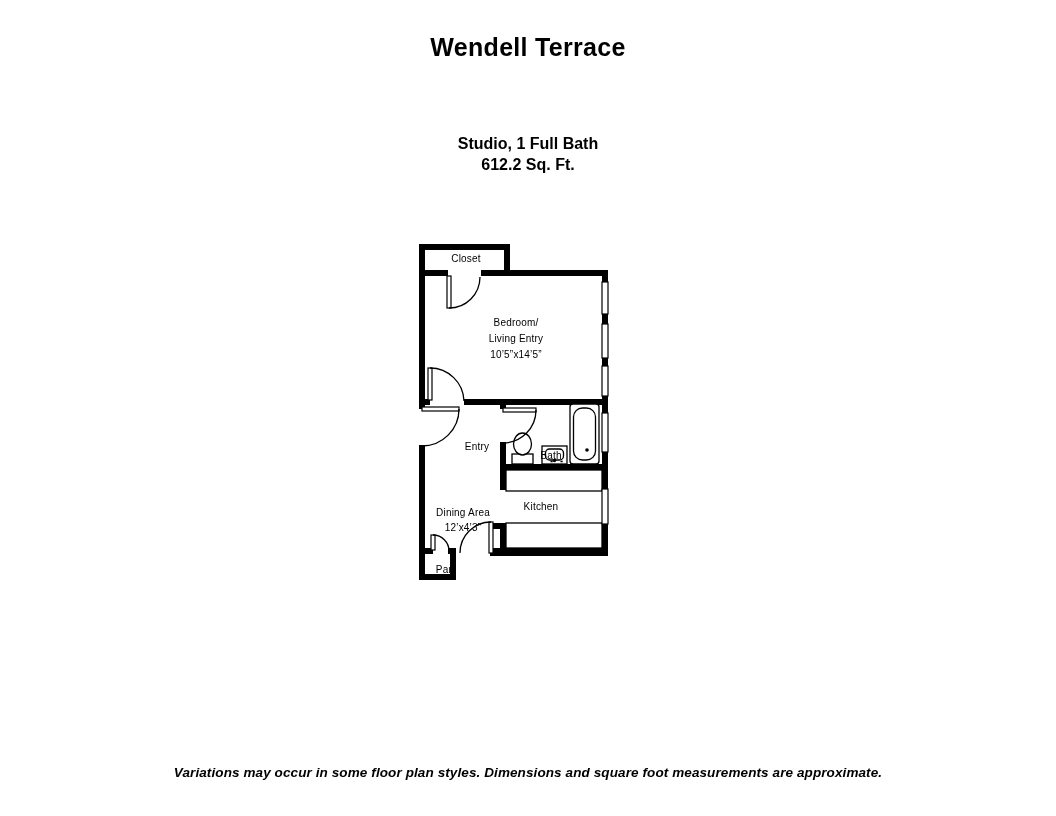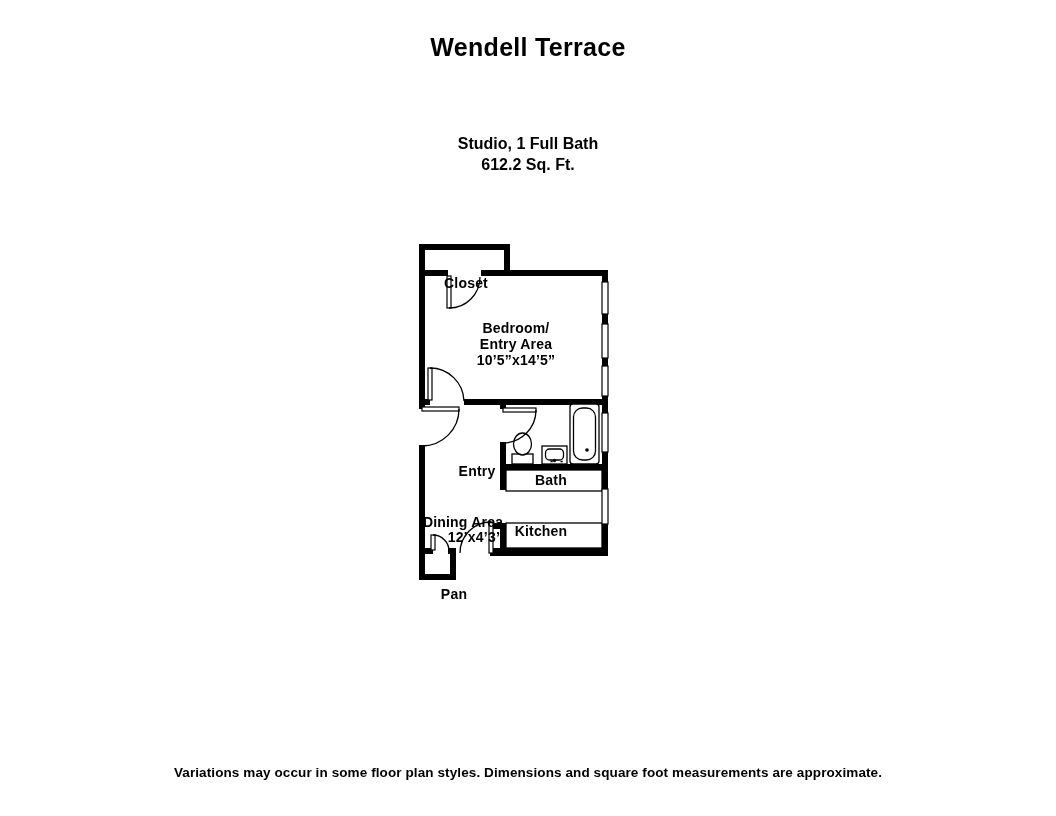--- a/index.html
+++ b/index.html
@@ -4,23 +4,23 @@
 <style>
   html,body{margin:0;padding:0;background:#ffffff;}
   .page{
     position:relative;width:1056px;height:816px;background:#ffffff;
     font-family:"Liberation Sans","DejaVu Sans",sans-serif;color:#000;overflow:hidden;
   }
   .abs{position:absolute;}
   .ctr{transform:translate(-50%,-50%);text-align:center;white-space:nowrap;}
   .title{font-size:25px;font-weight:bold;letter-spacing:.3px;}
   .subtitle{font-size:16px;font-weight:bold;line-height:21px;}
-  .room-label{font-size:14px;font-weight:bold;line-height:16px;letter-spacing:.2px;margin-top:24px;}
+  .room-label{font-size:10px;font-weight:normal;line-height:16px;letter-spacing:.2px;}
   .room-label.small{line-height:15px;}
-  .footer-note{font-size:13.5px;font-weight:bold;letter-spacing:.1px;}
+  .footer-note{font-size:13.5px;font-weight:bold;letter-spacing:.1px;font-style:italic;}
   svg{position:absolute;left:0;top:0;}
   .wall{fill:#000000;}
   .win{fill:#ffffff;stroke:#000000;stroke-width:1.2;}
   .leaf{fill:#ffffff;stroke:#000000;stroke-width:1.2;}
   .arc{fill:none;stroke:#000000;stroke-width:1.3;}
   .fx{fill:#ffffff;stroke:#000000;stroke-width:1.3;}
   .dot{fill:#000000;stroke:none;}
 </style>
 </head>
 <body>
@@ -124,34 +124,34 @@
       <path class="arc" d="M491,522 A31,31 0 0 0 460,553"></path>
     </g>
     <g>
       <rect class="leaf" x="431" y="535" width="4" height="15"></rect>
       <path class="arc" d="M433,535 A16,16 0 0 1 449,551"></path>
     </g>
   </svg>
 
   <div class="abs ctr room-label" style="left:466px;top:259px;">Closet</div>
 
-  <div class="abs ctr room-label" style="left:516px;top:320px;">
+  <div class="abs ctr room-label" style="left:516px;top:339px;">
     <div>Bedroom/</div>
-    <div>Entry Area</div>
+    <div>Living Entry</div>
     <div>10’5”x14’5”</div>
   </div>
 
   <div class="abs ctr room-label" style="left:477px;top:447px;">Entry</div>
 
   <div class="abs ctr room-label" style="left:551px;top:456px;">Bath</div>
 
-  <div class="abs ctr room-label small" style="left:463px;top:506px;text-align:right;">
+  <div class="abs ctr room-label small" style="left:463px;top:520px;">
     <div>Dining Area</div>
     <div>12’x4’3”</div>
   </div>
 
   <div class="abs ctr room-label" style="left:541px;top:507px;text-align:right;">Kitchen</div>
 
-  <div class="abs ctr room-label" style="left:442px;top:570px;padding-left:24px;">Pan</div>
+  <div class="abs ctr room-label" style="left:433px;top:570px;padding-left:24px;">Pan</div>
 
   <div class="abs ctr footer-note" style="left:528px;top:772px;">Variations may occur in some floor plan styles. Dimensions and square foot measurements are approximate.</div>
 
 </div>
 
 </body></html>

